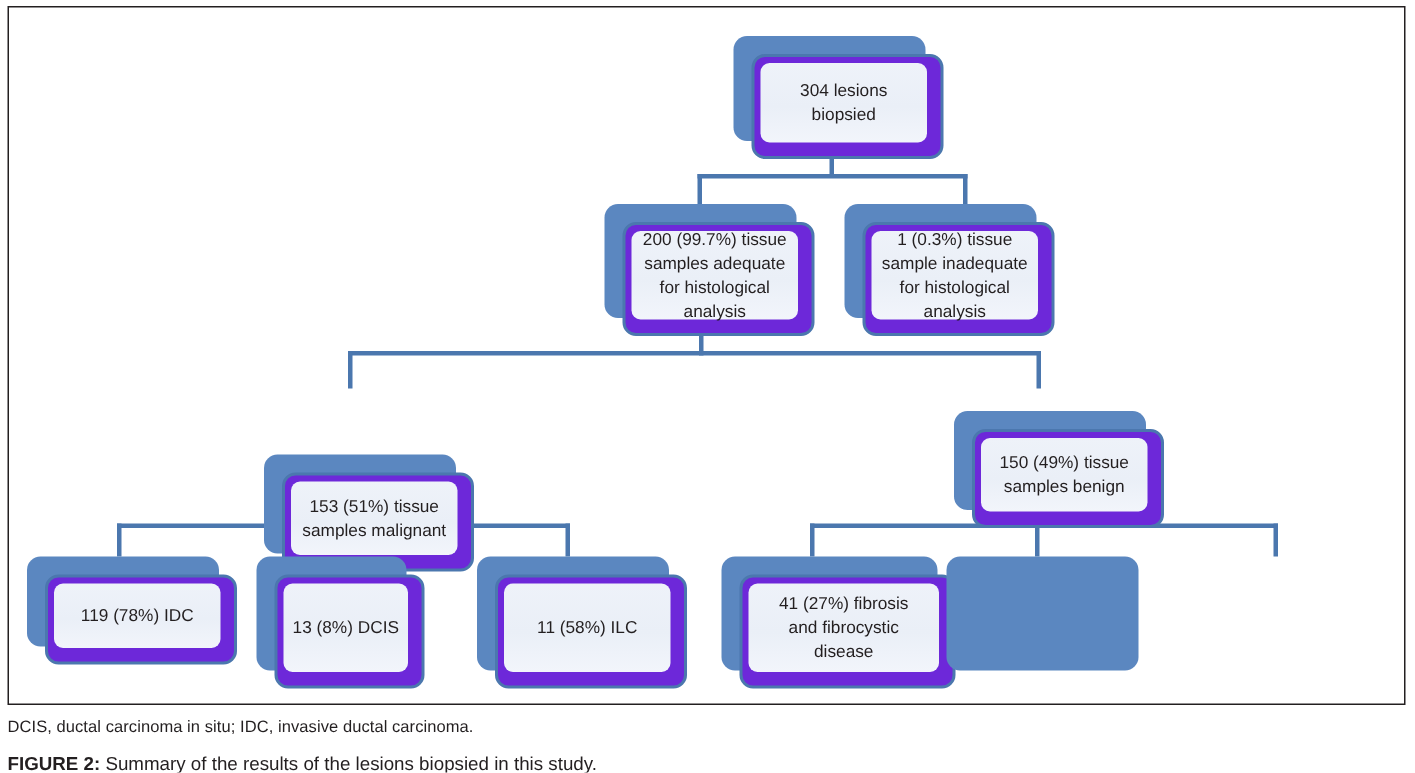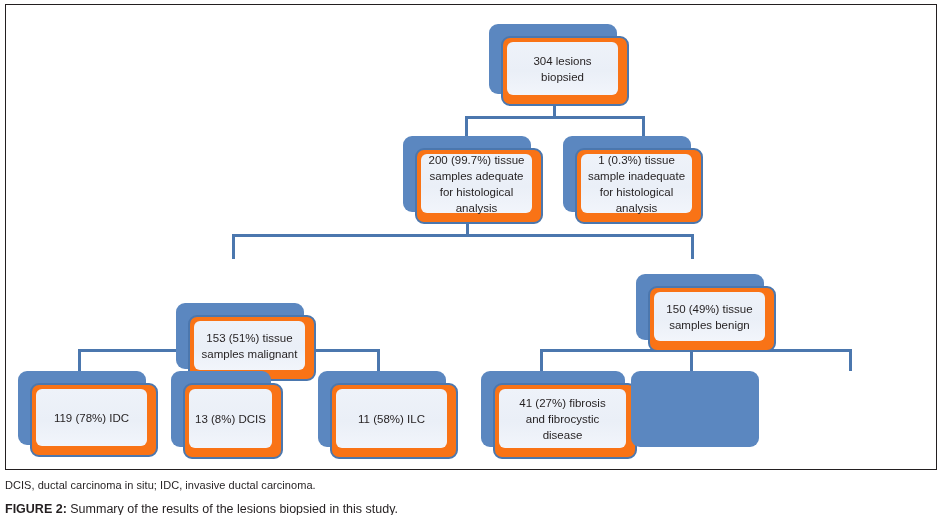--- a/index.html
+++ b/index.html
@@ -61,21 +61,21 @@
     bottom: 12px;
     background: #5b87c0;
     border-radius: 9px;
   }
   .node .front {
     position: absolute;
     left: 12px;
     top: 12px;
     right: 0;
     bottom: 0;
-    background: #f97316;
+    background: #6d28d9;
     border: 2px solid #4b77ae;
     border-radius: 9px;
     box-sizing: border-box;
   }
   .node .inner {
     position: absolute;
     left: 4px;
     top: 4px;
     right: 9px;
     bottom: 9px;
@@ -197,21 +197,21 @@
     <div class="node" style="left:636px; top:259px; width:140px; height:78px;margin-top:15px;">
       <div class="shadow"></div>
       <div class="front">
         <div class="inner">
           <span class="label">150 (49%) tissue
 samples benign</span>
         </div>
       </div>
     </div>
 
-    <div class="node" style="left:18px; top:371px; width:140px; height:86px;">
+    <div class="node" style="left:18px; top:371px; width:140px; height:72px;">
       <div class="shadow"></div>
       <div class="front">
         <div class="inner">
           <span class="label">119 (78%) IDC</span>
         </div>
       </div>
     </div>
 
     <div class="node" style="left:171px; top:371px; width:112px; height:88px;">
       <div class="shadow"></div>

